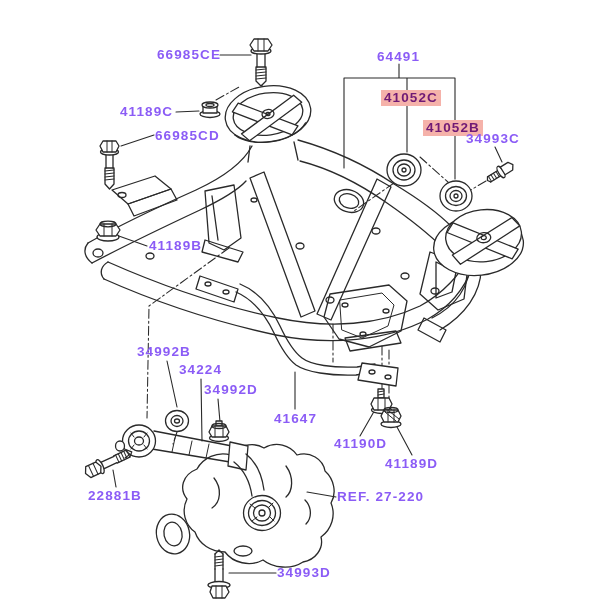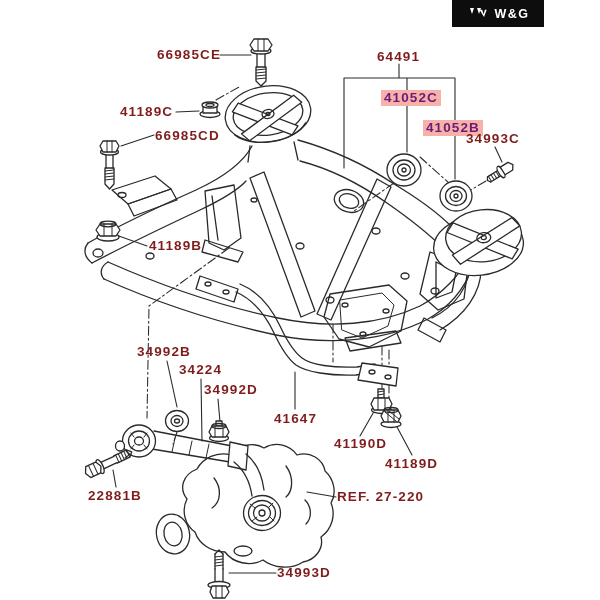--- a/index.html
+++ b/index.html
@@ -1,39 +1,31 @@
 <!DOCTYPE html>
 <html><head>
 <meta charset="utf-8">
 <style>
   html,body{margin:0;padding:0;background:#fff;}
   #stage{position:relative;width:600px;height:600px;background:#fff;overflow:hidden;
          font-family:"Liberation Sans",sans-serif;}
   #art{position:absolute;left:0;top:0;z-index:1;}
   .part-label{position:absolute;z-index:3;font-size:13.5px;font-weight:600;
-              letter-spacing:1.1px;color:#7f1d1d;white-space:nowrap;line-height:16px;}
+              letter-spacing:1.1px;color:#8b5cf6;white-space:nowrap;line-height:16px;}
   .part-label.highlight{background:#f5b2aa;color:#701a75;padding:0 3px;}
   #wg-badge{position:absolute;z-index:4;left:452px;top:0;width:92px;height:27px;
             background:#0d0d0d;color:#fff;display:flex;align-items:center;
             justify-content:center;gap:6px;}
   #wg-badge .brand{font-size:12.5px;font-weight:bold;letter-spacing:1.5px;}
 </style>
 </head>
 <body>
 
 <div id="stage">
 
-  <div id="wg-badge">
-    <svg width="22" height="12" viewBox="0 0 22 12">
-      <path d="M0,0 L4,0 L6,6 L8,0 Z" fill="#fff"></path>
-      <path d="M7,0 L11,0 L13,6 L15,0 Z" fill="#fff"></path>
-      <path d="M14,2 L17,2 L18.5,7 L20,2 L22,2 L19,10 Z" fill="#fff" transform="scale(0.9) translate(1,0)"></path>
-    </svg>
-    <span class="brand">W&amp;G</span>
-  </div>
 
   <svg id="art" width="600" height="600" viewBox="0 0 600 600">
     <g stroke="#2a2a2a" fill="none" stroke-width="1.3" stroke-linecap="round" stroke-linejoin="round">
 
       <g stroke-width="1.05" stroke-dasharray="9 3 2 3">
         <path d="M262,85 L262,98"></path>
         <path d="M216,100 L239,87"></path>
         <path d="M229,248 L149,306 L147,418"></path>
         <path d="M394,183 L354,211"></path>
         <path d="M420,157 L449,183"></path>

